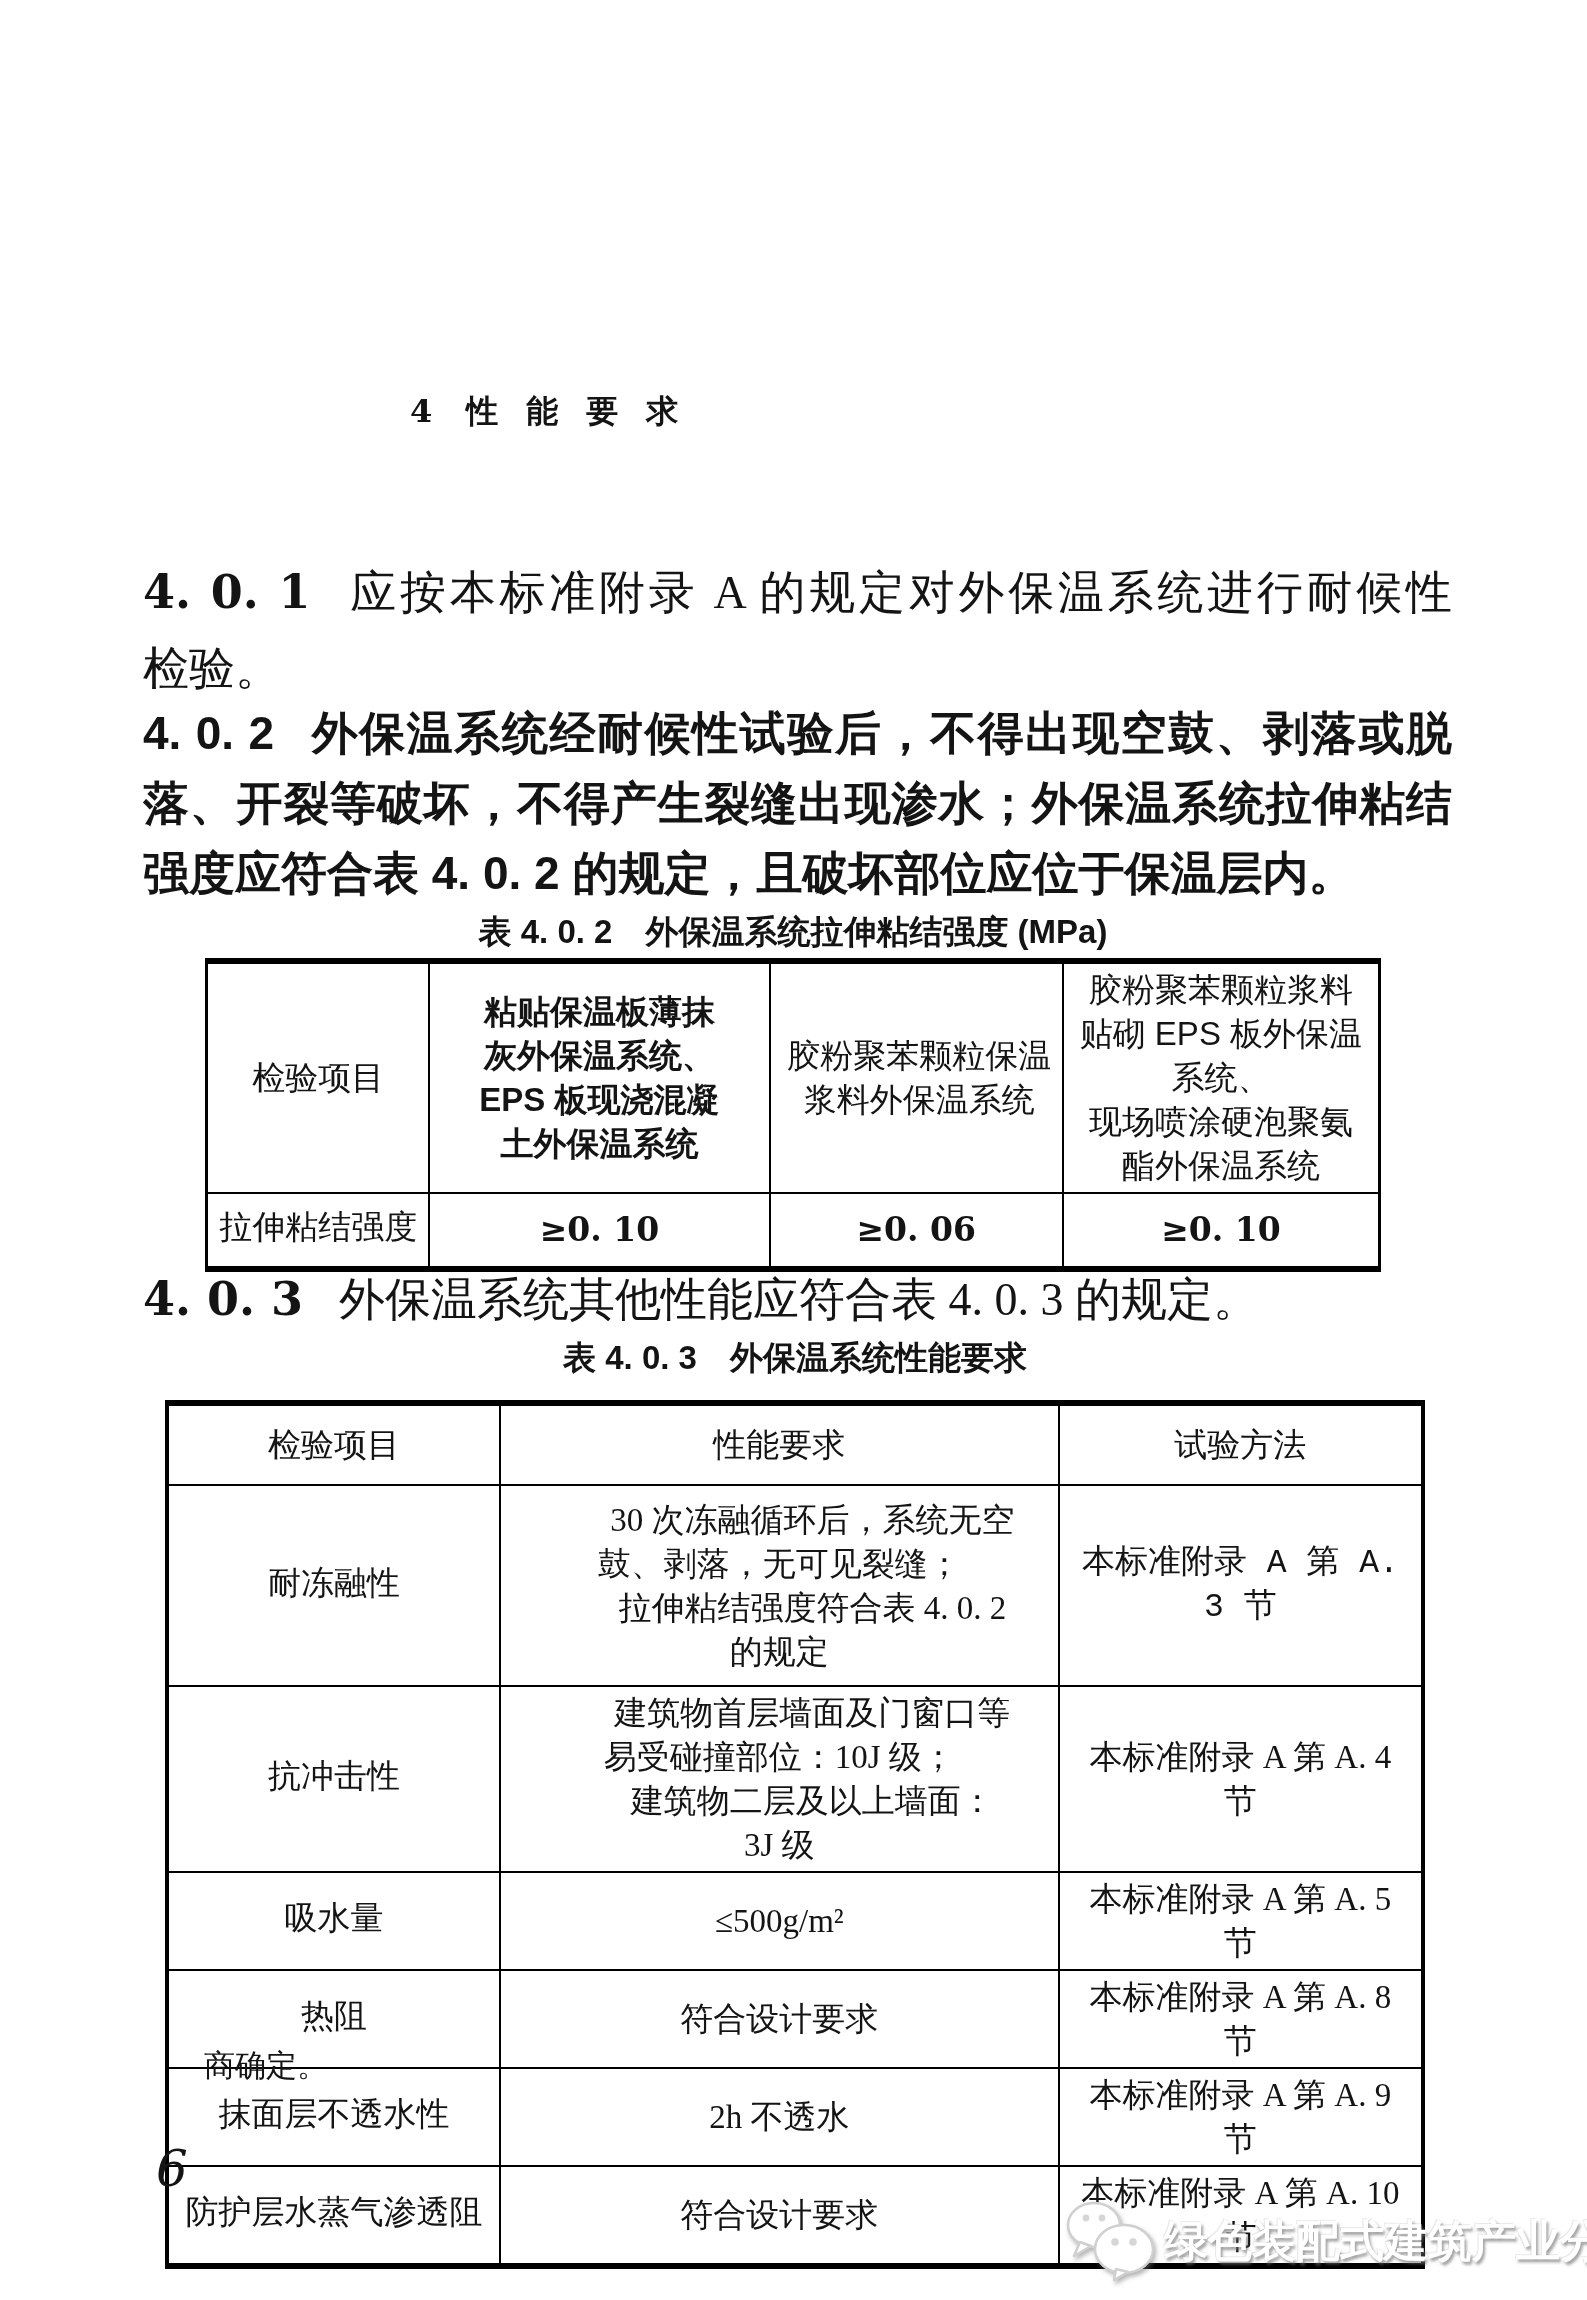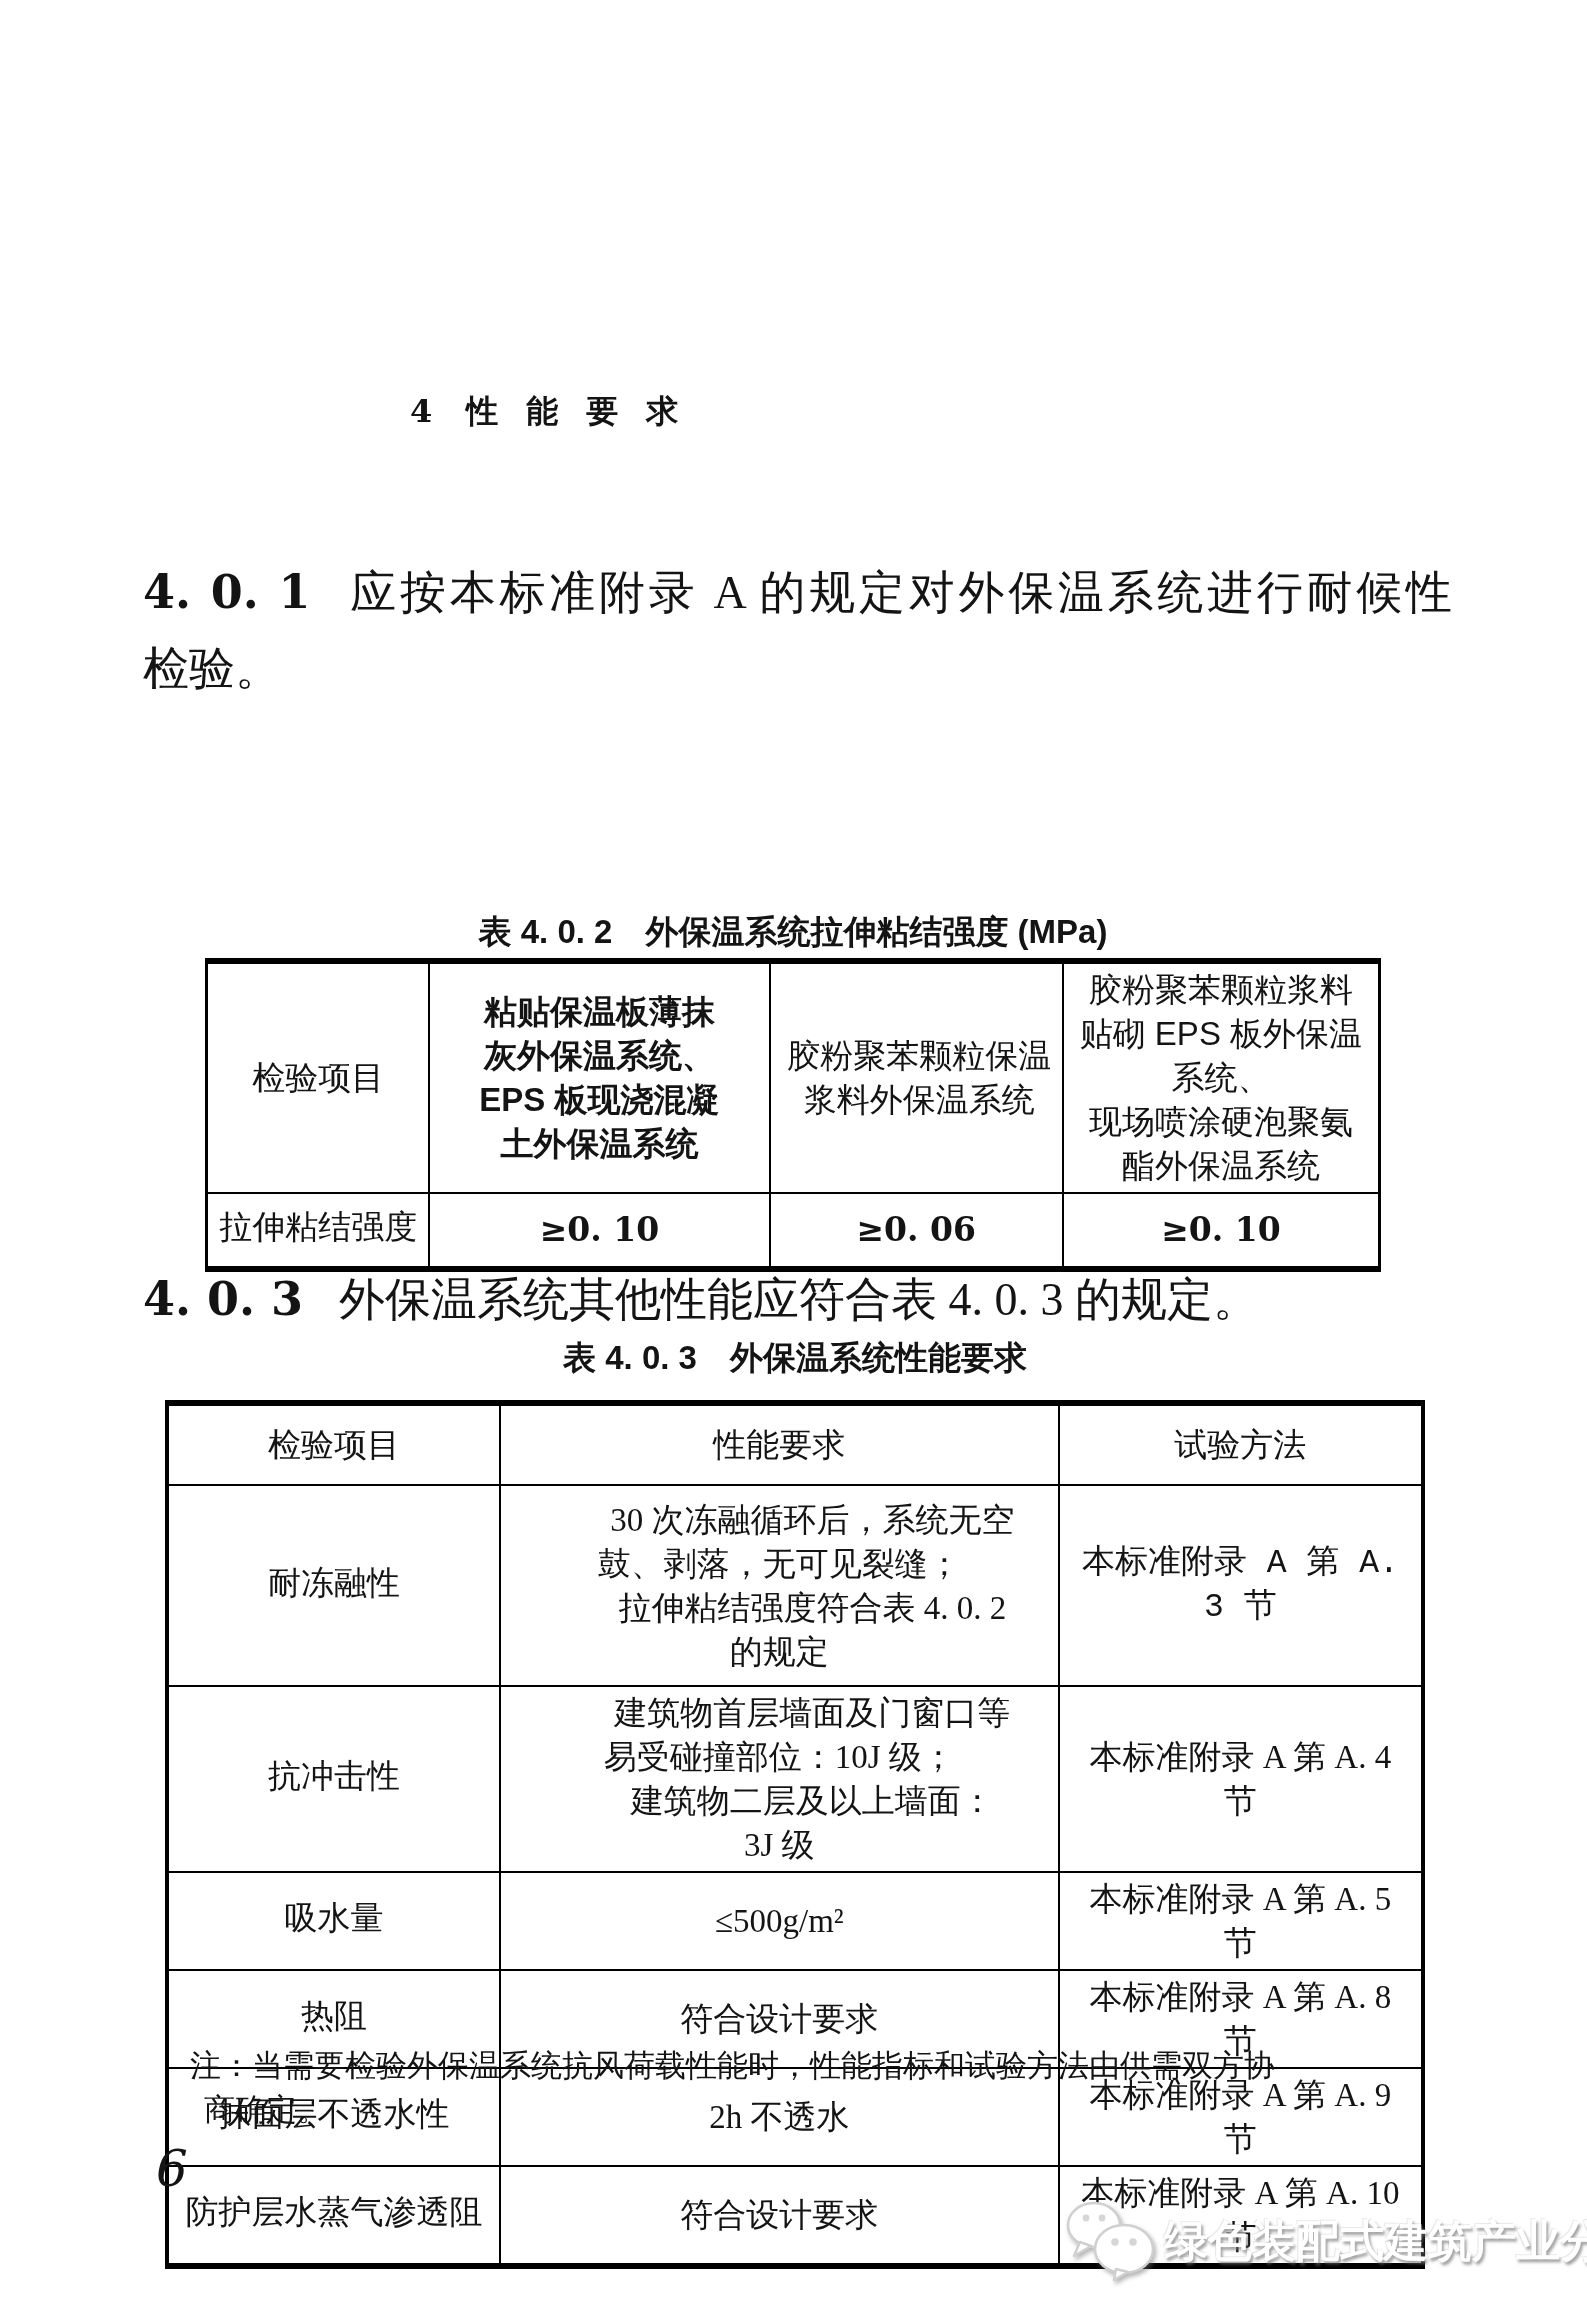--- a/index.html
+++ b/index.html
@@ -59,20 +59,25 @@
 
 <div class="page">
 
   <div class="heading">
     <span class="h-num">4</span><span class="h-title">性 能 要 求</span>
   </div>
 
   <div class="clause" id="clause-401">
       <div class="cl-line just"><span class="c-num">4. 0. 1</span><span class="c-gap"></span><span>应按本标准附录 A 的规定对外保温系统进行耐候性</span></div>
       <div class="cl-line">检验。</div>
+    </div>
+  <div class="clause" id="clause-402">
+      <div class="cl-line just"><span class="c-num">4. 0. 2</span><span class="c-gap"></span><span>外保温系统经耐候性试验后，不得出现空鼓、剥落或脱</span></div>
+      <div class="cl-line just">落、开裂等破坏，不得产生裂缝出现渗水；外保温系统拉伸粘结</div>
+      <div class="cl-line">强度应符合表 4. 0. 2 的规定，且破坏部位应位于保温层内。</div>
     </div>
 
   <div class="tbl-title" id="t402-title">表 4. 0. 2　外保温系统拉伸粘结强度 (MPa)</div>
   <table class="std" id="table-402">
     <colgroup>
         <col style="width:19%">
         <col style="width:29%">
         <col style="width:25%">
         <col style="width:27%">
       </colgroup>
@@ -149,21 +154,20 @@
         </tr>
         <tr>
           <td class="item" style="height: 48px;">防护层水蒸气渗透阻</td>
           <td class="val-center" style="height: 48px;">符合设计要求</td>
           <td class="method" style="height: 48px;">本标准附录 A 第 A. 10 节</td>
         </tr>
       </tbody>
   </table>
 
   <div class="note">
-      <div class="n1">注：当需要检验外保温系统抗风荷载性能时，性能指标和试验方法由供需双方协</div>
       <div class="n2">商确定。</div>
     </div>
 
   <div class="page-num">6</div>
 
   <div class="footer">
     <svg class="wm-icon" width="92" height="82" viewBox="0 0 92 82">
       <g fill="#ffffff" stroke="#d0d0d0" stroke-width="2.5">
         <ellipse cx="30" cy="25" rx="26" ry="22"></ellipse>
         <path d="M16 42 L10 56 L27 46 Z" stroke-linejoin="round"></path>

